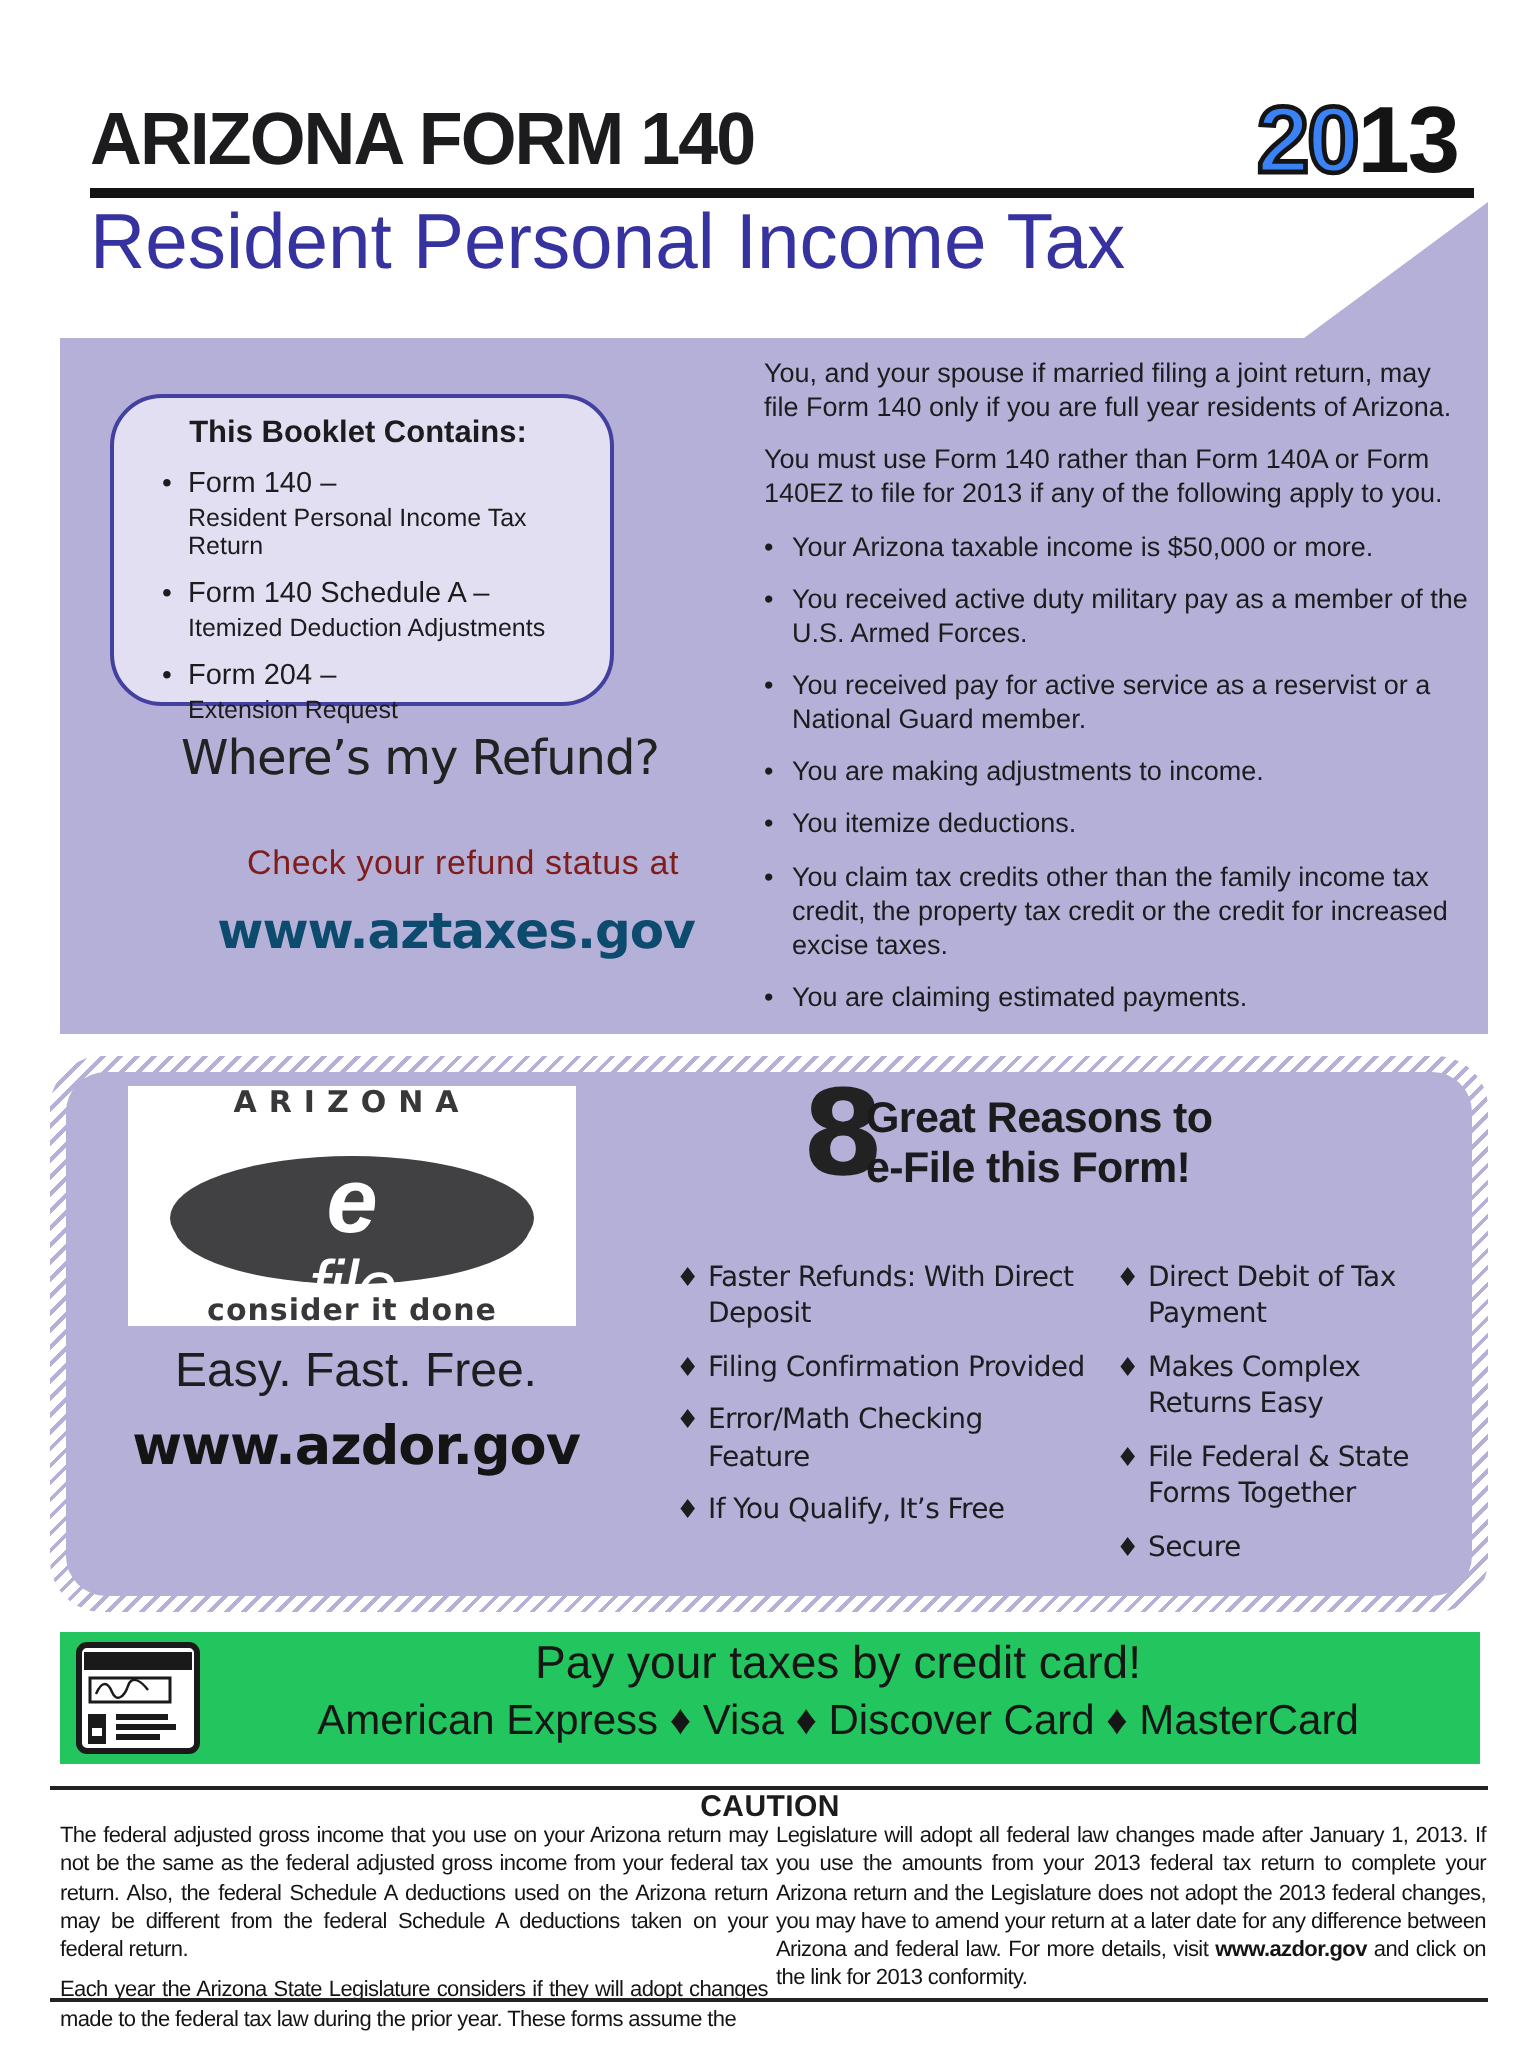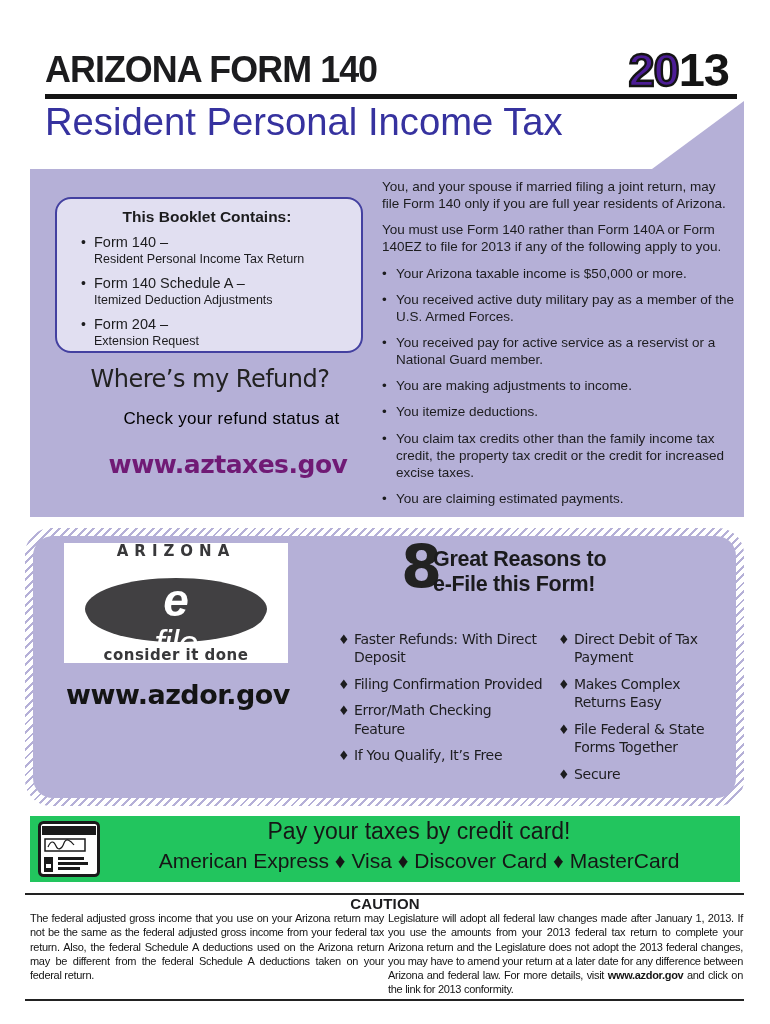--- a/index.html
+++ b/index.html
@@ -10,45 +10,45 @@
   
   .hdr-title{
     position:absolute;left:45px;top:49px;font-size:37px;font-weight:bold;
     letter-spacing:-1px;transform:scaleX(.97);transform-origin:left top;white-space:nowrap;
   }
   .hdr-rule{position:absolute;left:45px;top:94px;width:692px;height:5px;background:#141414;}
   .hdr-year{
     position:absolute;top:42px;right:41px;font-size:47px;font-weight:bold;
     letter-spacing:-1px;white-space:nowrap;
   }
-  .year-outline{color:#4c1d95;-webkit-text-stroke:2.4px #141414;}
+  .year-outline{color:#3b82f6;-webkit-text-stroke:2.4px #141414;}
   .year-solid{color:#141414;text-align:center;}
   .hdr-subtitle{
     position:absolute;left:45px;top:100px;font-size:39px;color:#36329f;
     transform:scaleX(.98);transform-origin:left top;white-space:nowrap;
   }
   .corner-tri{position:absolute;left:652px;top:101px;}
 
   
   .main-box{position:absolute;left:30px;top:169px;width:714px;height:348px;background:#b5b0d7;}
 
   .booklet-box{
-    position:absolute;left:25px;top:28px;width:308px;height:156px;box-sizing:border-box;
-    background:#e1dff1;border:2px solid #4340a0;border-radius:16px;padding:9px 10px 0 24px;
+    position:absolute;left:25px;top:28px;width:252px;height:156px;box-sizing:border-box;
+    background:#e1dff1;border:2px solid #4340a0;border-radius:26px;padding:9px 10px 0 24px;
   }
   .booklet-heading{text-align:center;font-weight:bold;font-size:15.5px;margin:0 18px 7px 0;}
   .booklet-item{margin-bottom:8px;line-height:1.12;}
   .booklet-item .bullet{display:inline-block;width:13px;font-size:14px;}
   .booklet-item-title{font-size:14.5px;}
   .booklet-item-sub{font-size:12.5px;margin-left:13px;margin-top:1px;}
 
   .refund{position:absolute;left:0;top:196px;width:360px;text-align:center;}
   .refund-heading{font-family:"DejaVu Sans",sans-serif;font-weight:normal;font-size:24px;letter-spacing:-.5px;color:#222;}
-  .refund-sub{font-family:"Liberation Sans",sans-serif;font-size:17px;margin-top:16px;letter-spacing:.3px;color:#000000;padding-left:43px;}
-  .refund-url{font-family:"DejaVu Sans",sans-serif;font-weight:bold;font-size:25px;margin-top:21px;letter-spacing:-.5px;color:#701a75;padding-left:36px;}
+  .refund-sub{font-family:"Liberation Sans",sans-serif;font-size:17px;margin-top:29px;letter-spacing:.3px;color:#7f1d1d;padding-left:43px;}
+  .refund-url{font-family:"DejaVu Sans",sans-serif;font-weight:bold;font-size:25px;margin-top:9px;letter-spacing:-.5px;color:#0c4a6e;padding-left:36px;}
 
   .eligibility{position:absolute;left:352px;top:9px;width:352px;}
   .elig-heading{font-size:19.5px;font-weight:bold;font-style:italic;letter-spacing:-.2px;margin:0 0 9px 0;color:#111;}
   .elig-para{font-size:13.5px;line-height:1.27;margin:0 0 9px 0;}
   .elig-list{list-style:none;margin:1px 0 0 0;padding:0;}
   .elig-list li{display:flex;font-size:13.5px;line-height:1.27;margin-bottom:9px;}
   .elig-list .bullet{width:14px;flex:none;}
 
   
   .stamp{
@@ -186,20 +186,21 @@
           <span class="logo-e">e</span>
           <svg width="16" height="13" viewBox="0 0 16 13" style="margin:4px 1px 0 1px;">
             <polygon points="0,8 10,0 6.5,4.5 16,3.5 5,13 8.5,7" fill="#ffffff"></polygon>
           </svg>
           <span class="logo-file">file</span>
       </div>
       <div class="logo-tagline">consider it done</div>
     </div>
 
     <div class="promo">
+      <div class="promo-line">Easy. Fast. Free.</div>
       <div class="promo-url">www.azdor.gov</div>
     </div>
 
     <div class="big8">8</div>
     <div class="reasons-heading">
       <div>Great Reasons to</div>
       <div>e-File this Form!</div>
     </div>
 
     <div class="reasons-col reasons-col1">
@@ -258,17 +259,18 @@
   <div class="credit-text">
     <div class="credit-heading">Pay your taxes by credit card!</div>
     <div class="credit-brands">American Express ♦ Visa ♦ Discover Card ♦ MasterCard</div>
   </div>
 </div>
 
 <div class="rule rule-top"></div>
 <div class="caution-heading">CAUTION</div>
 <div class="caution-col caution-left">
   <p>The federal adjusted gross income that you use on your Arizona return may not be the same as the federal adjusted gross income from your federal tax return.  Also, the federal Schedule A deductions used on the Arizona return may be different from the federal Schedule A deductions taken on your federal return.</p>
+  <p>Each year the Arizona State Legislature considers if they will adopt changes made to the federal tax law during the prior year.  These forms assume the</p>
 </div>
 <div class="caution-col caution-right">
   <p><span>Legislature will adopt all federal law changes made after January 1, 2013.  If you use the amounts from your 2013 federal tax return to complete your Arizona return and the Legislature does not adopt the 2013 federal changes, you may have to amend your return at a later date for any difference between Arizona and  federal law.  For more details, visit </span><span class="bold">www.azdor.gov</span><span> and click on the link for 2013 conformity.</span></p>
 </div>
 <div class="rule rule-bottom"></div>
 
 </body></html>

